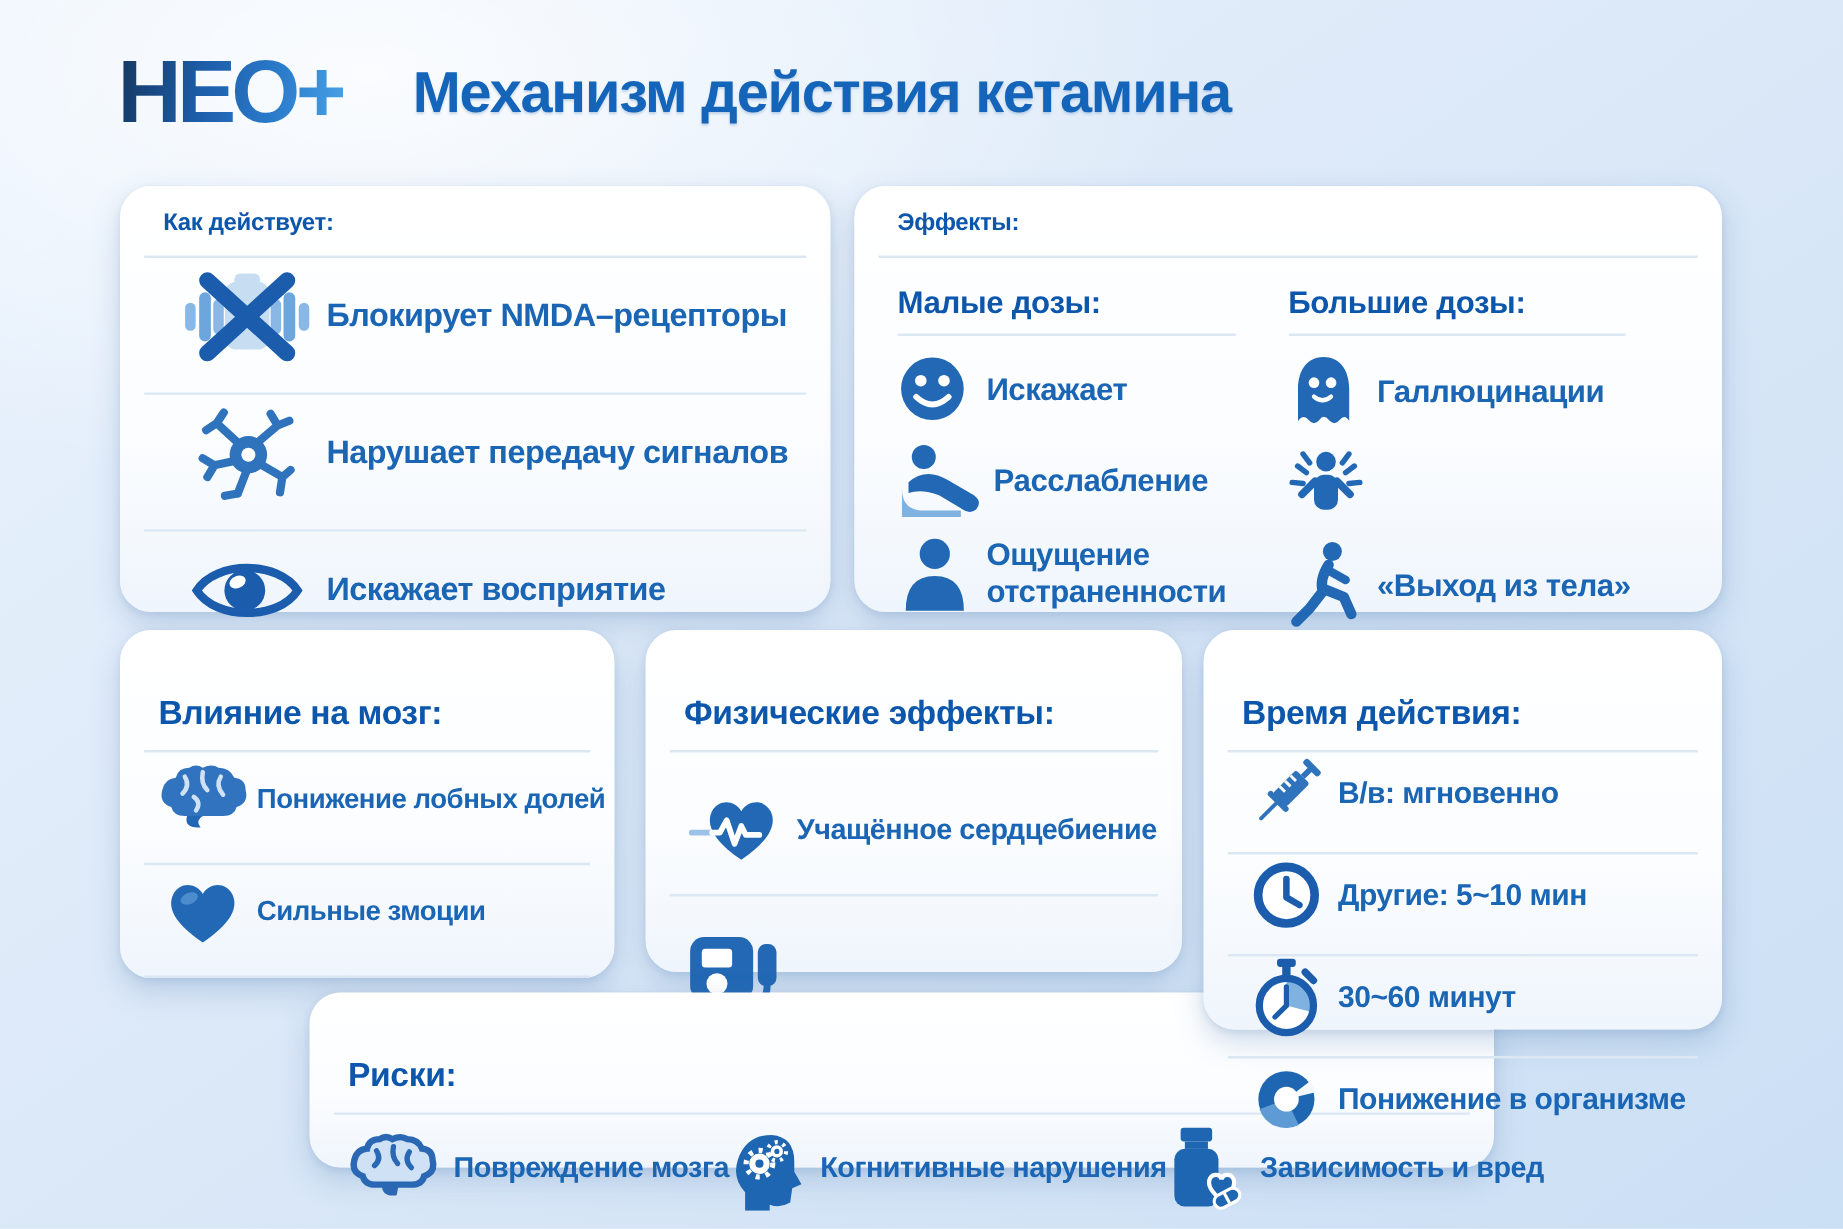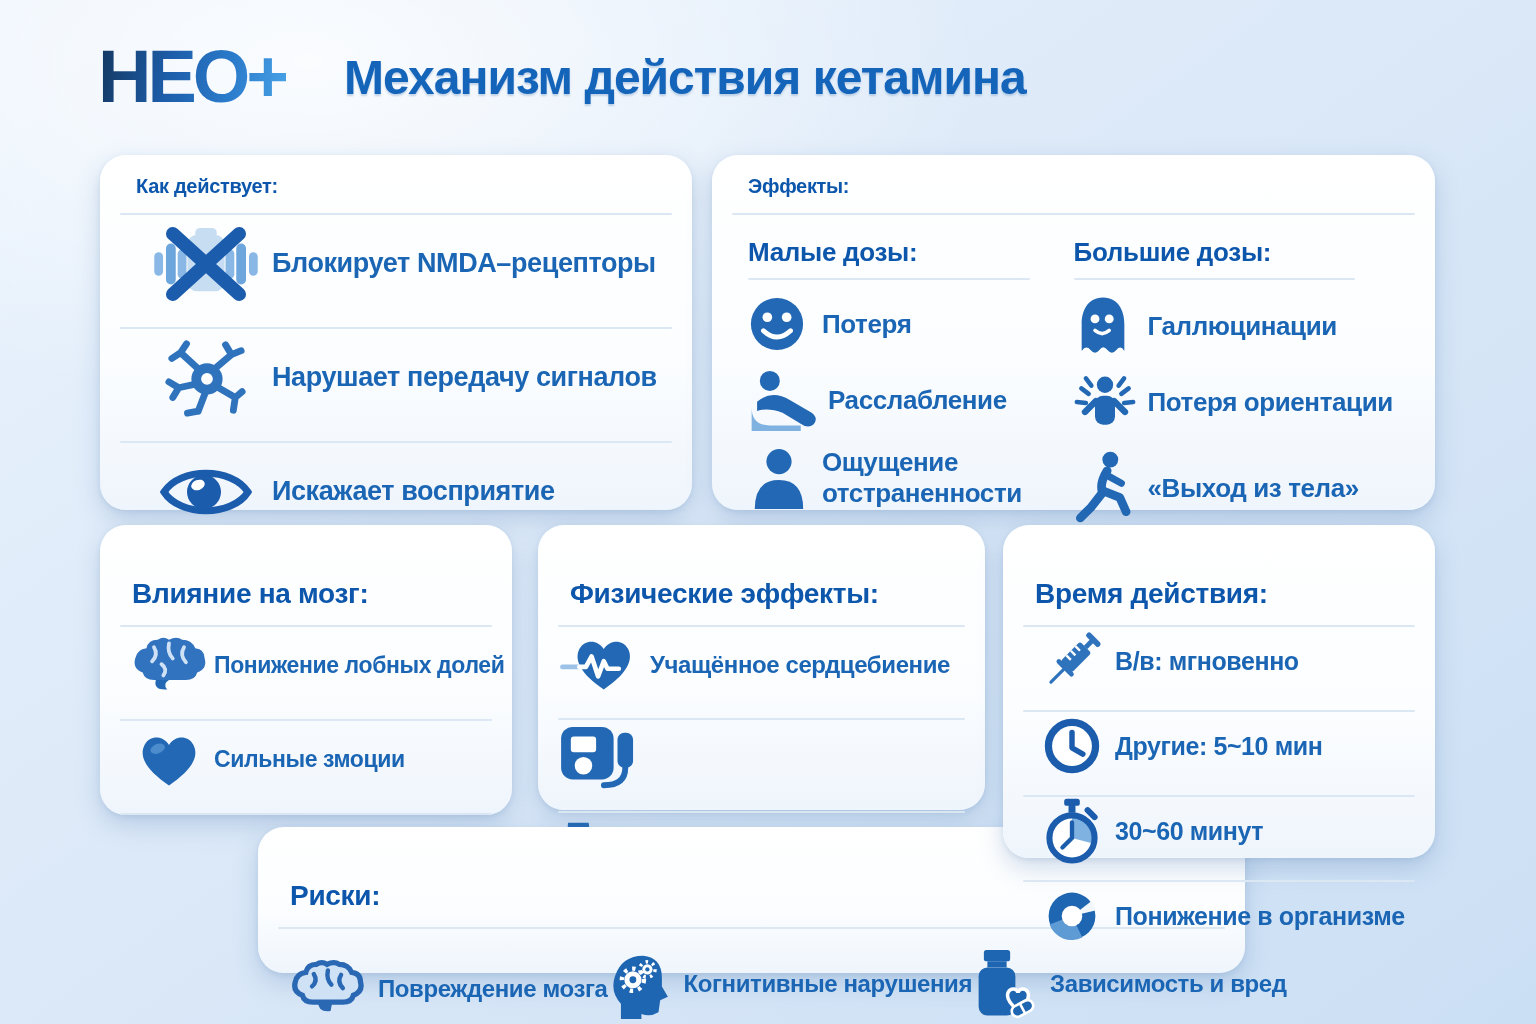--- a/index.html
+++ b/index.html
@@ -36,31 +36,31 @@
   .erow{display:flex;align-items:center;margin-top:14px;min-height:60px;}
   .erow .ic{flex:0 0 74px;justify-content:flex-start;}
   .erow .lbl{font-size:26px;line-height:31px;white-space:normal;max-width:250px;}
 
   #card-brain{left:100px;top:525px;width:412px;height:290px;}
   #card-brain .row{height:77px;padding:0 24px;}
   #card-brain .ic{flex:0 0 90px;}
   #card-brain .lbl{font-size:23px;}
 
   #card-physical{left:538px;top:525px;width:447px;height:285px;}
-  #card-physical .row{height:76px;padding:0 12px;}
+  #card-physical .row{height:76px;padding:0 26px;margin-top:27px;}
   #card-physical .ic{flex:0 0 100px;}
   #card-physical .lbl{font-size:24px;}
 
   #card-time{left:1003px;top:525px;width:432px;height:333px;z-index:3;}
   #card-time .row{height:68px;padding:0 26px;}
   #card-time .ic{flex:0 0 86px;}
   #card-time .lbl{font-size:25px;}
 
   #card-risks{left:258px;top:827px;width:987px;height:146px;z-index:1;}
-  .riskrow{display:flex;align-items:flex-end;justify-content:space-between;height:90px;padding:0 32px;}
+  .riskrow{display:flex;align-items:center;justify-content:space-between;height:90px;padding:0 32px;}
   .ritem{display:flex;align-items:center;gap:14px;}
   .ritem .lbl{font-size:24px;}
 </style>
 </head>
 <body>
 
 <div class="canvas">
 
   <div class="logo">НЕО+</div>
   <div class="title">Механизм действия кетамина</div>
@@ -123,21 +123,21 @@
         <div class="subhr"></div>
         <div class="erow">
           <span class="ic">
             <svg width="58" height="58" viewBox="0 0 60 60">
               <circle cx="30" cy="30" r="27" fill="#2268b4"></circle>
               <circle cx="20" cy="23" r="5" fill="#ffffff"></circle>
               <circle cx="40" cy="23" r="5" fill="#ffffff"></circle>
               <path d="M16 37 Q30 50 44 37" stroke="#ffffff" stroke-width="5" fill="none" stroke-linecap="round"></path>
             </svg>
           </span>
-          <span class="lbl">Потеря</span>
+          <span class="lbl">Искажает</span>
         </div>
         <div class="erow">
           <span class="ic">
             <svg width="80" height="64" viewBox="0 0 88 68">
               <path d="M4 42 Q4 62 24 62 L58 62 L58 68 L4 68 Z" fill="#7fb2e0"></path>
               <circle cx="24" cy="13" r="11" fill="#2268b4"></circle>
               <path d="M10 36 Q26 22 46 34 L70 48 Q78 54 72 61 Q66 66 58 60 L38 48 Q22 42 10 46 Z" fill="#2268b4"></path>
             </svg>
           </span>
           <span class="lbl">Расслабление</span>
@@ -170,21 +170,20 @@
           <span class="ic">
             <svg width="62" height="60" viewBox="0 0 68 66">
               <g stroke="#2268b4" stroke-width="5" stroke-linecap="round">
                 <path d="M8 18 L16 24 M3 33 L13 34 M60 18 L52 24 M65 33 L55 34 M13 7 L19 15 M55 7 L49 15"></path>
               </g>
               <circle cx="34" cy="14" r="9" fill="#2268b4"></circle>
               <rect x="23" y="26" width="22" height="32" rx="9" fill="#2268b4"></rect>
               <path d="M24 32 L12 44 M44 32 L56 44" stroke="#2268b4" stroke-width="7" stroke-linecap="round"></path>
             </svg>
           </span>
-          <span class="lbl">Потеря ориентации</span>
         </div>
         <div class="erow">
           <span class="ic">
             <svg width="60" height="84" viewBox="0 0 76 96">
               <circle cx="46" cy="12" r="10" fill="#2268b4"></circle>
               <path d="M42 26 Q32 42 36 54 L22 72 L8 86" stroke="#2268b4" stroke-width="11" fill="none" stroke-linecap="round" stroke-linejoin="round"></path>
               <path d="M38 52 L58 60 L66 78" stroke="#2268b4" stroke-width="11" fill="none" stroke-linecap="round" stroke-linejoin="round"></path>
               <path d="M42 32 L60 42" stroke="#2268b4" stroke-width="9" stroke-linecap="round"></path>
             </svg>
           </span>

